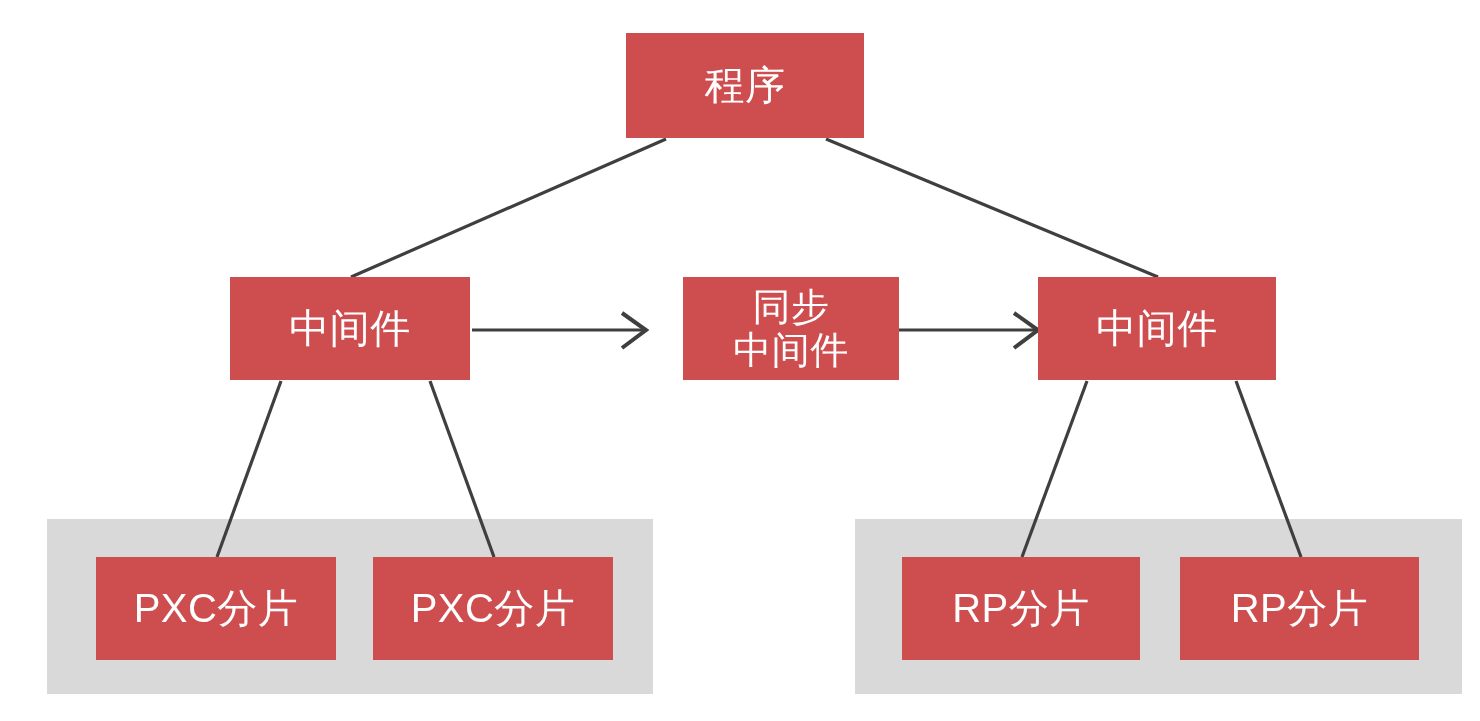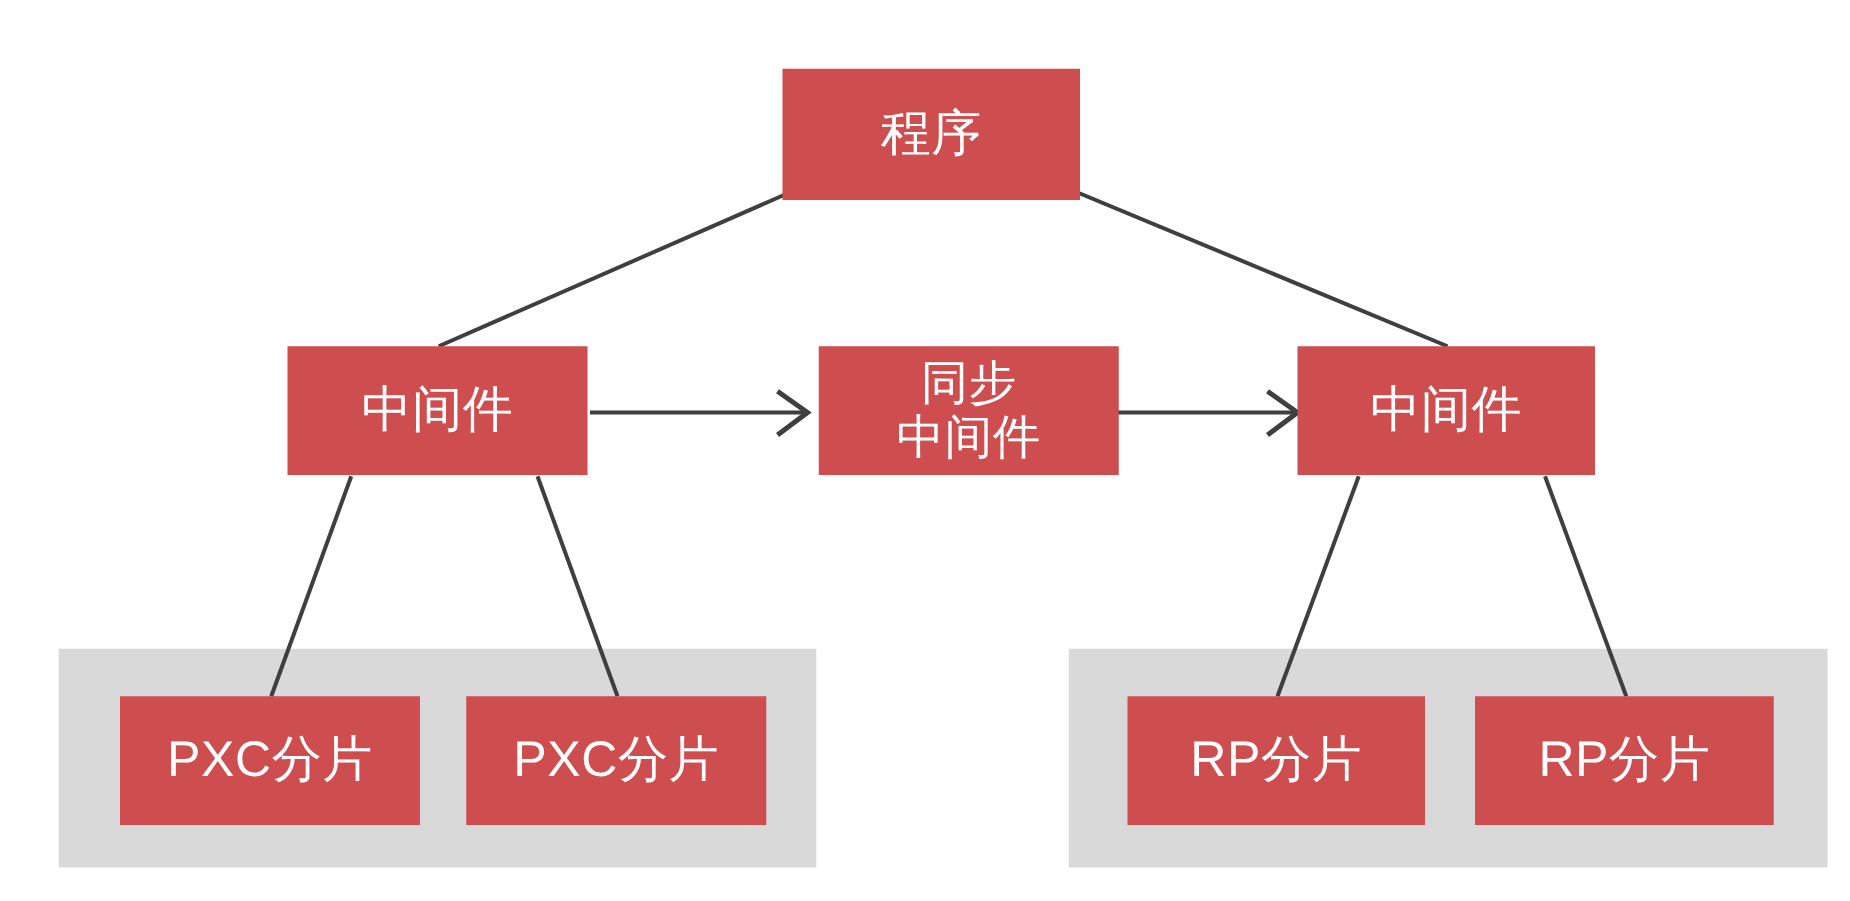--- a/index.html
+++ b/index.html
@@ -40,23 +40,23 @@
     line-height: 1.12;
     font-size: 40px;
     font-weight: 400;
     letter-spacing: 0.5px;
     box-sizing: border-box;
   }
   .node .node-label {
     white-space: pre-line;
     display: block;
   }
-  .node-top      { left: 626px; top: 33px;  width: 238px; height: 105px; margin-top: 22px; }
+  .node-top      { left: 626px; top: 33px;  width: 238px; height: 105px; }
   .node-mid-l    { left: 230px; top: 277px; width: 240px; height: 103px; }
-  .node-mid-c    { left: 655px; top: 277px; width: 240px; height: 103px; font-size: 38px; }
+  .node-mid-c    { left: 683px; top: 277px; width: 216px; height: 103px; font-size: 38px; }
   .node-mid-r    { left: 1038px;top: 277px; width: 238px; height: 103px; }
   .node-leaf-1   { left: 96px;  top: 557px; width: 240px; height: 103px; }
   .node-leaf-2   { left: 373px; top: 557px; width: 240px; height: 103px; }
   .node-leaf-3   { left: 902px; top: 557px; width: 238px; height: 103px; }
   .node-leaf-4   { left: 1180px;top: 557px; width: 239px; height: 103px; }
   .group-left    { left: 47px;  top: 519px; width: 606px; height: 175px; }
   .group-right   { left: 855px; top: 519px; width: 607px; height: 175px; }
 </style>
 </head>
 <body>

